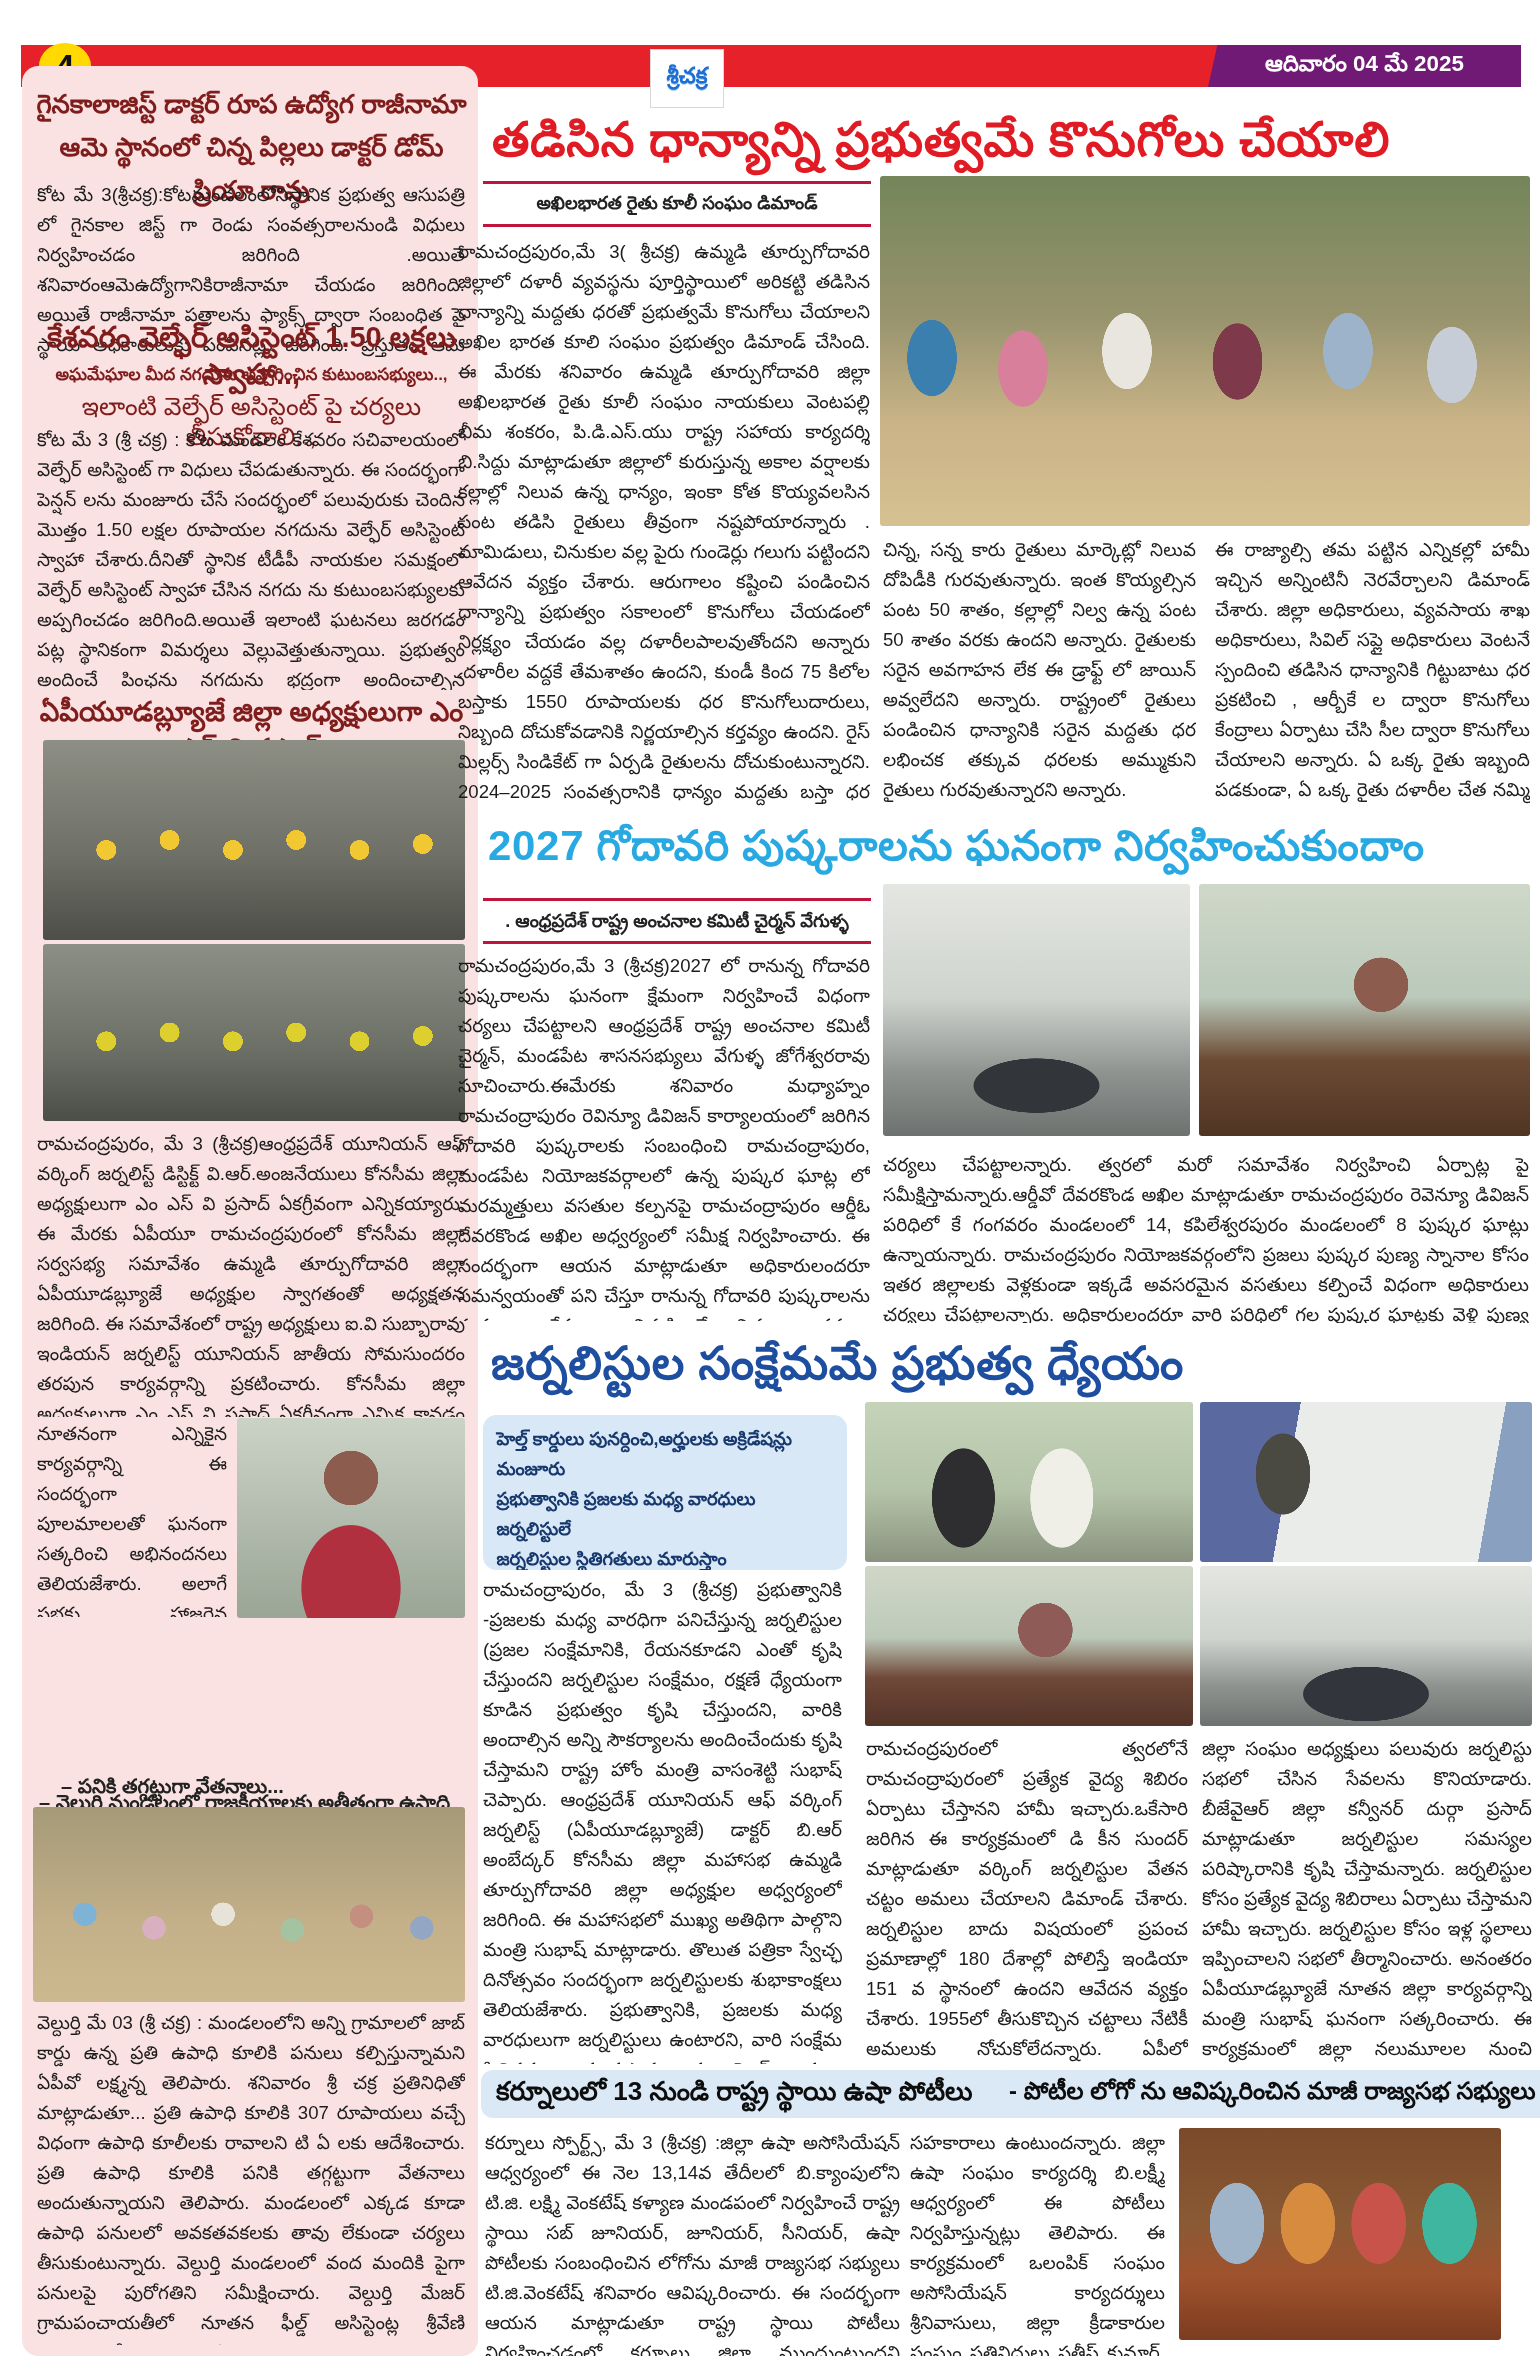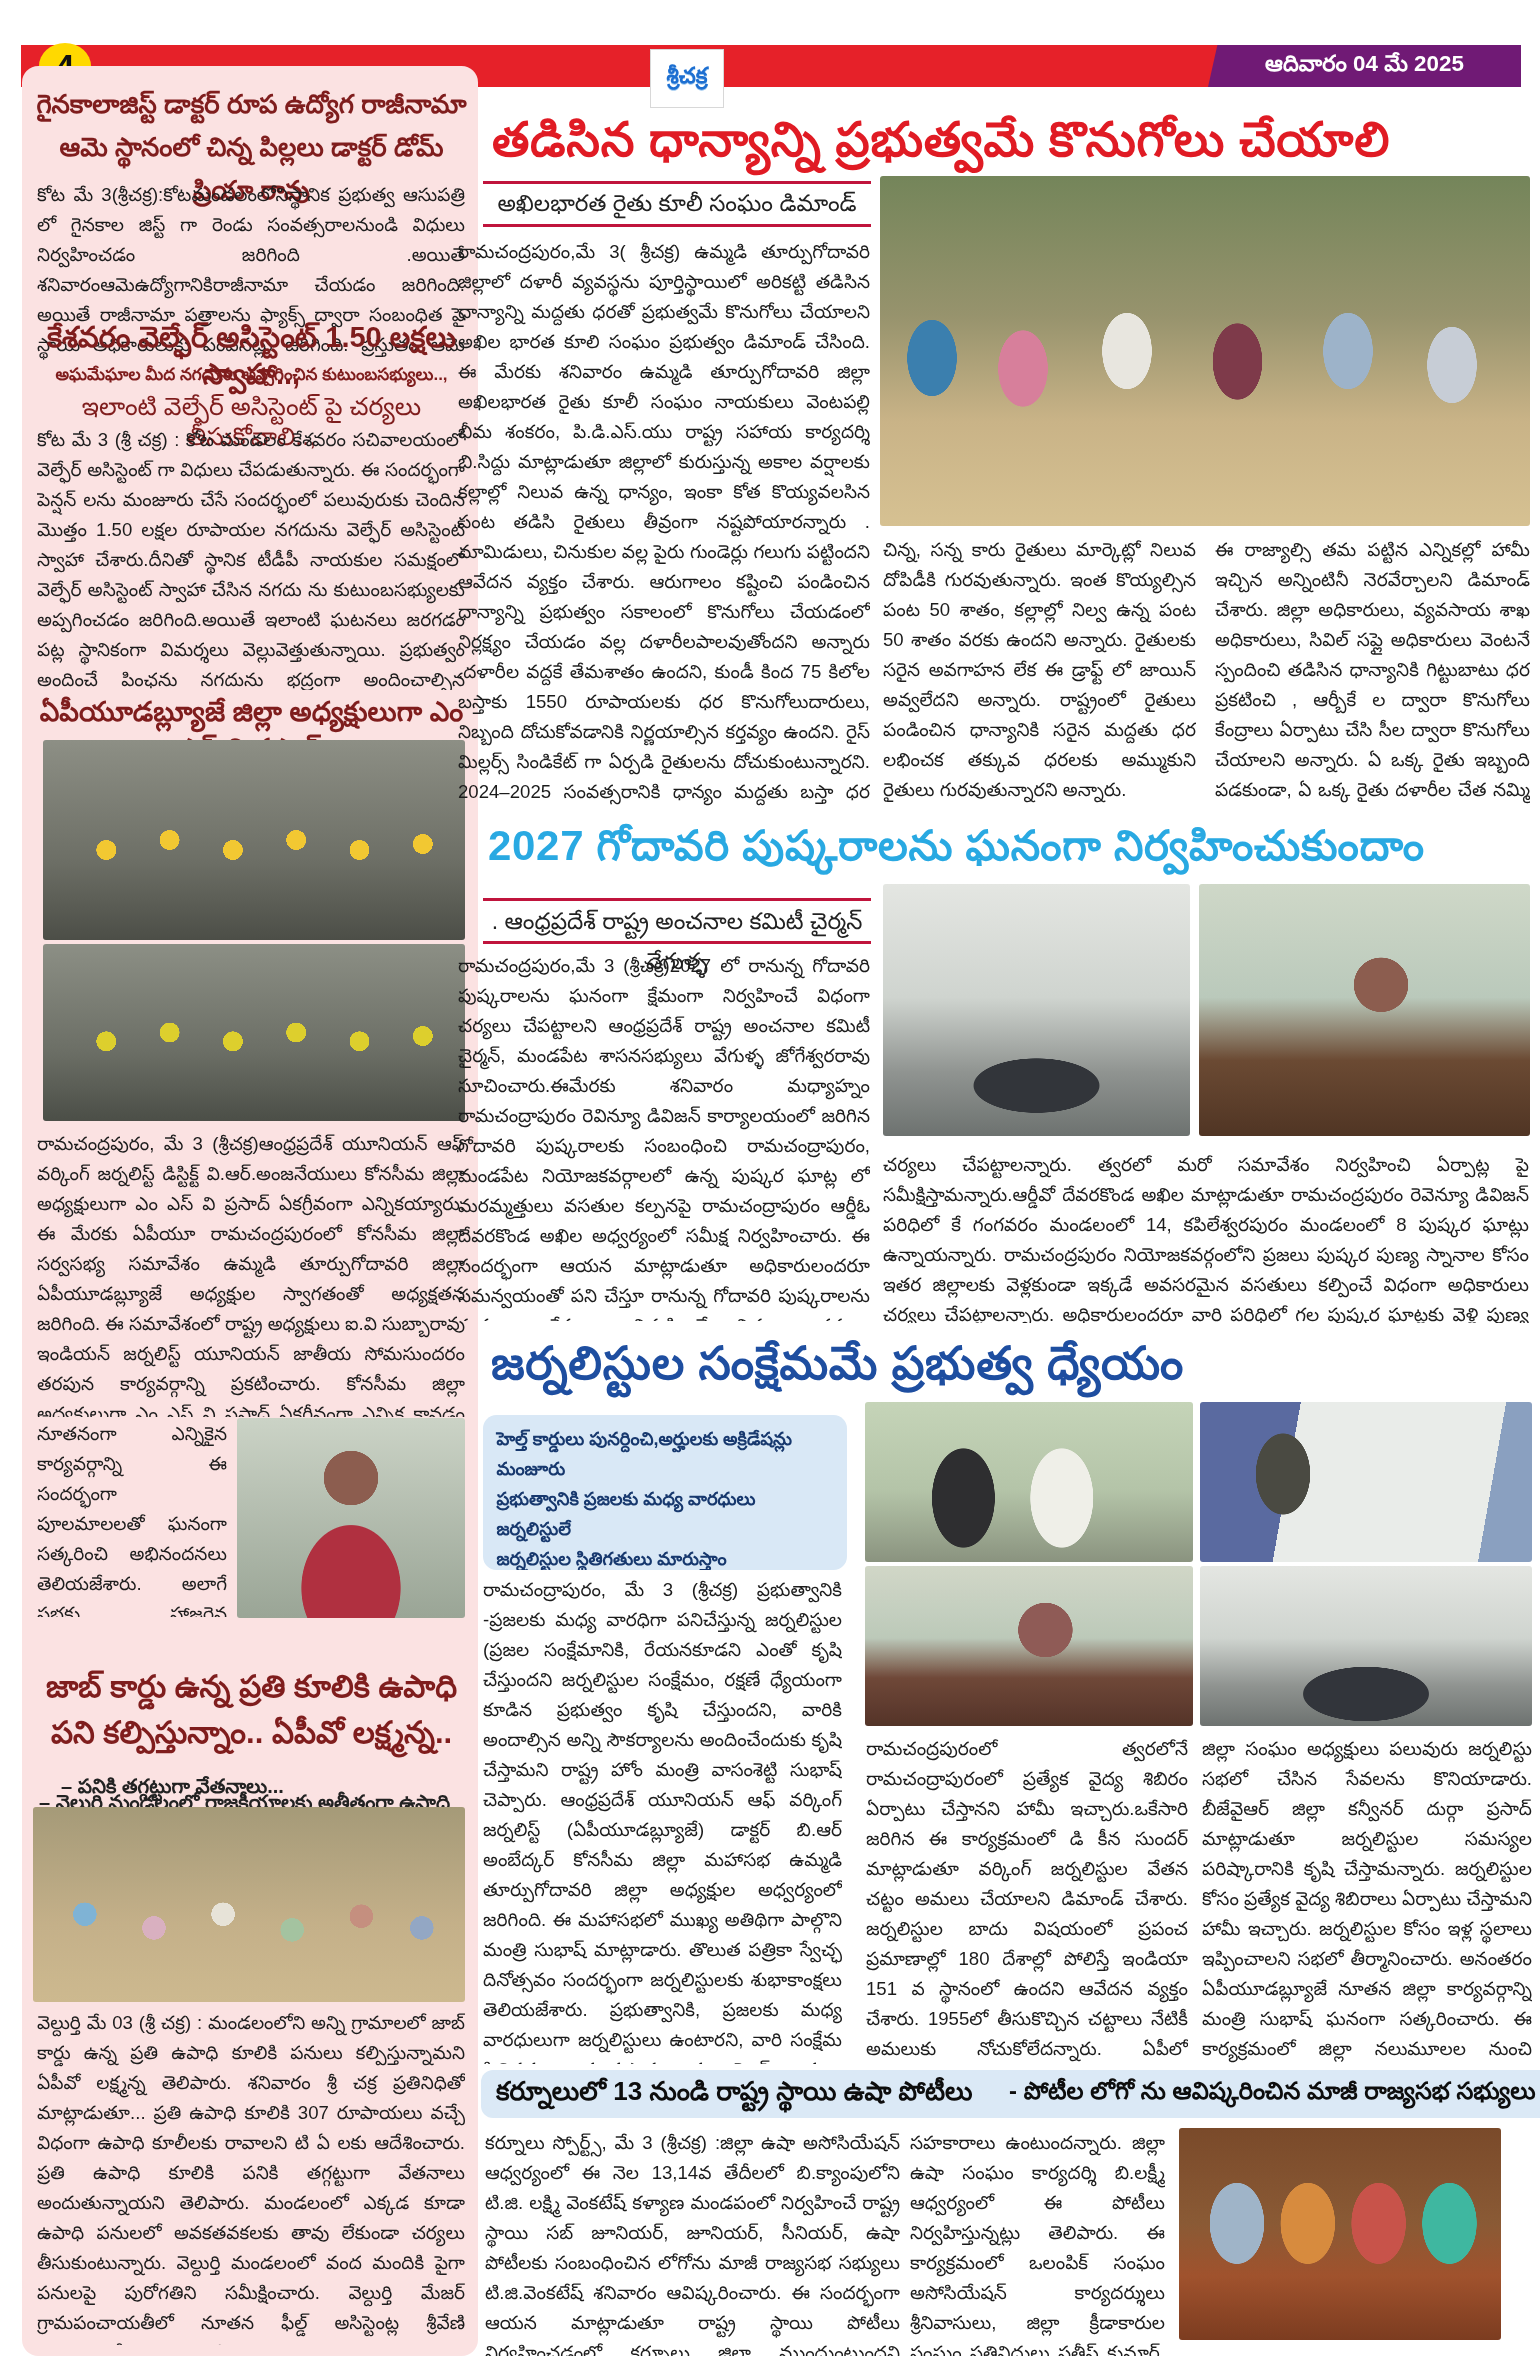--- a/index.html
+++ b/index.html
@@ -12,21 +12,21 @@
            font-weight:800;font-size:34px;color:#111;}
   .mast{background:#ffffff;display:flex;align-items:center;justify-content:center;
         font-weight:800;font-size:22.4px;color:#1d6fd1;border:0.7px solid #d8d8d8;
         text-shadow:0 0.7px 0 #9ec8ef;}
   .datebox{background:#701a75;color:#ffffff;display:flex;align-items:center;justify-content:center;
            font-weight:700;font-size:22.4px;clip-path:polygon(3% 0,100% 0,100% 100%,0 100%);}
   
   .bodytxt{font-size:18.6px;line-height:30px;text-align:justify;color:#1c1c1c;overflow:hidden;}
   .lefthead{font-weight:800;color:#7f1d1d;text-align:center;}
   .rule{background:#c0143c;height:3px;}
-  .subhead{font-weight:400;font-size:23px;color:#222;text-align:center;line-height:40px;}
+  .subhead{font-weight:700;font-size:18px;color:#222;text-align:center;line-height:40px;}
   .mainhead{font-weight:900;letter-spacing:0.7px;white-space:nowrap;}
   .bulletbox{background:#d9e8f6;border-radius:13.4px;color:#17386e;font-weight:700;
              font-size:18px;line-height:30px;padding:9px 13.4px;overflow:hidden;}
   .bluebar{background:#dbe9f6;border-radius:12px;display:flex;align-items:center;
            font-weight:800;font-size:26px;color:#0d0d0d;padding:0 15px;white-space:nowrap;overflow:hidden;}
   
   .photo{border-radius:3px;overflow:hidden;}
   .ph-field{background:
     radial-gradient(41px 63px at 8% 52%, #3b7fae 0 60%, transparent 61%),
     radial-gradient(41px 63px at 22% 55%, #d77f9b 0 60%, transparent 61%),
@@ -102,21 +102,20 @@
   <div class="abs lefthead" style="left:36px;top:391px;width:431px;font-size:25px;line-height:30px;font-weight:400;">ఇలాంటి వెల్ఫేర్ అసిస్టెంట్ పై చర్యలు తీసుకోవాలి..,</div>
   <div class="abs bodytxt" style="left:37px;top:425px;width:428px;height:265px;">కోట మే 3 (శ్రీ చక్ర) : కోట మండలం కేశవరం సచివాలయంలో వెల్ఫేర్ అసిస్టెంట్ గా విధులు చేపడుతున్నారు. ఈ సందర్భంగా పెన్షన్ లను మంజూరు చేసే సందర్భంలో పలువురుకు చెందిన మొత్తం 1.50 లక్షల రూపాయల నగదును వెల్ఫేర్ అసిస్టెంట్ స్వాహా చేశారు.దీనితో స్థానిక టీడీపీ నాయకుల సమక్షంలో వెల్ఫేర్ అసిస్టెంట్ స్వాహా చేసిన నగదు ను కుటుంబసభ్యులకు అప్పగించడం జరిగింది.అయితే ఇలాంటి ఘటనలు జరగడం పట్ల స్థానికంగా విమర్శలు వెల్లువెత్తుతున్నాయి. ప్రభుత్వం అందించే పింఛను నగదును భద్రంగా అందించాల్సిన అధికారులే ఇలా చేయడం పట్ల విమర్శలు వస్తున్నాయి. ఇలాంటివారిని విధులు నుండి తొలిగించేవిధంగా చర్యలు తీసుకుంటే బాగుంటుందని స్థానికుల సమాచారం.</div>
 
   <div class="abs lefthead" style="left:36px;top:693px;width:431px;font-size:27.6px;line-height:37px;">ఏపీయూడబ్ల్యూజే జిల్లా అధ్యక్షులుగా  ఎం ఎస్ వి ప్రసాద్</div>
   <div class="abs photo ph-garland" style="left:43px;top:740px;width:422px;height:200px;"></div>
   <div class="abs photo ph-garland" style="left:43px;top:944px;width:422px;height:177px;filter:hue-rotate(8deg);"></div>
   <div class="abs bodytxt" style="left:37px;top:1129px;width:428px;height:288px;">రామచంద్రపురం, మే 3 (శ్రీచక్ర)ఆంధ్రప్రదేశ్ యూనియన్ ఆఫ్ వర్కింగ్ జర్నలిస్ట్ డిస్టిక్ట్ వి.ఆర్.అంజనేయులు కోనసీమ జిల్లా అధ్యక్షులుగా ఎం ఎస్ వి ప్రసాద్ ఏకగ్రీవంగా ఎన్నికయ్యారు. ఈ మేరకు ఏపీయూ రామచంద్రపురంలో కోనసీమ జిల్లా సర్వసభ్య సమావేశం ఉమ్మడి తూర్పుగోదావరి జిల్లా ఏపీయూడబ్ల్యూజే అధ్యక్షుల స్వాగతంతో అధ్యక్షతన జరిగింది. ఈ సమావేశంలో రాష్ట్ర అధ్యక్షులు ఐ.వి సుబ్బారావు ఇండియన్ జర్నలిస్ట్ యూనియన్ జాతీయ సోమసుందరం తరపున కార్యవర్గాన్ని ప్రకటించారు. కోనసీమ జిల్లా అధ్యక్షులుగా ఎం ఎస్ వి ప్రసాద్ ఏకగ్రీవంగా ఎన్నిక కావడం పట్ల పలువురు బోధకోళ్ల వరుణ్ తేజ్, కొవ్వూరి అత్రేయులు,అంకరబోయిన పద్మనాభ.వి ప్రధాన కార్యదర్శులుగా భీమవరం, కోళ్లఅరుణ్ లు ఎన్నికయ్యారు. అనంతరం డి. రాఘవేంద్ర నాయుడు, ముమ్మిడివరం శ్రీనివాస్, అమలాపురం నుండి కార్యనిర్వాహక మండియవరం నుండి శ్రీనివాస్ గా ఎన్నికయ్యారు.</div>
   <div class="abs bodytxt" style="left:37px;top:1419px;width:190px;height:198px;">నూతనంగా ఎన్నికైన కార్యవర్గాన్ని ఈ సందర్భంగా పూలమాలలతో ఘనంగా సత్కరించి అభినందనలు తెలియజేశారు. అలాగే సభకు హాజరైన జర్నలిస్టులు శుభాకాంక్షలు తెలిపారు.</div>
   <div class="abs photo ph-portrait" style="left:237px;top:1418px;width:228px;height:200px;"></div>
 
-  <div class="abs lefthead" style="left:36px;top:1664px;width:431px;font-size:31px;line-height:46px;">జాబ్ కార్డు ఉన్న ప్రతి కూలికి ఉపాధి పని కల్పిస్తున్నాం.. ఏపీవో లక్ష్మన్న..</div>
   <div class="abs" style="left:39px;top:1772px;width:428px;font-size:20px;line-height:28px;font-weight:700;color:#222;margin-left:22px;">– పనికి తగ్గట్టుగా వేతనాలు...</div>
   <div class="abs" style="left:39px;top:1788px;width:428px;font-size:20px;line-height:28px;font-weight:700;color:#222;">– వెల్దుర్తి మండలంలో రాజకీయాలకు అతీతంగా ఉపాధి పనులు</div>
   <div class="abs photo ph-crowd" style="left:33px;top:1807px;width:432px;height:195px;"></div>
   <div class="abs bodytxt" style="left:37px;top:2008px;width:428px;height:337px;">వెల్దుర్తి మే 03  (శ్రీ చక్ర) : మండలంలోని అన్ని గ్రామాలలో జాబ్ కార్డు ఉన్న ప్రతి ఉపాధి కూలికి పనులు కల్పిస్తున్నామని ఏపీవో లక్ష్మన్న తెలిపారు. శనివారం శ్రీ చక్ర ప్రతినిధితో మాట్లాడుతూ...  ప్రతి ఉపాధి కూలికి 307 రూపాయలు వచ్చే విధంగా  ఉపాధి కూలీలకు రావాలని టి ఏ లకు ఆదేశించారు. ప్రతి ఉపాధి కూలికి పనికి తగ్గట్టుగా వేతనాలు అందుతున్నాయని తెలిపారు. మండలంలో ఎక్కడ కూడా ఉపాధి పనులలో అవకతవకలకు తావు లేకుండా చర్యలు తీసుకుంటున్నారు. వెల్దుర్తి మండలంలో వంద మందికి పైగా పనులపై పురోగతిని సమీక్షించారు. వెల్దుర్తి మేజర్ గ్రామపంచాయతీలో నూతన ఫీల్డ్ అసిస్టెంట్ల శ్రీవేణి ఆధ్వర్యంలో ఉపాధి కూలికి పనులు కల్పిస్తున్నారని తెలిపారు. ఉపాధి కూలీలకు అందరికి పనులు కల్పించి, పనికి తగ్గట్టుగా వేతనాలు కల్పించడానికి నిరంతరం కృషి చేస్తున్నామని మండల ఏపీవో వెల్లడించారు.</div>
 
   <div class="abs mainhead" style="left:492px;top:112px;width:1036px;font-size:48px;color:#e01b24;">తడిసిన ధాన్యాన్ని  ప్రభుత్వమే కొనుగోలు చేయాలి</div>
 
   <div class="abs rule" style="left:483px;top:181px;width:388px;"></div>
   <div class="abs subhead" style="left:483px;top:183px;width:388px;">అఖిలభారత రైతు కూలీ సంఘం డిమాండ్</div>
   <div class="abs rule" style="left:483px;top:224px;width:388px;"></div>

